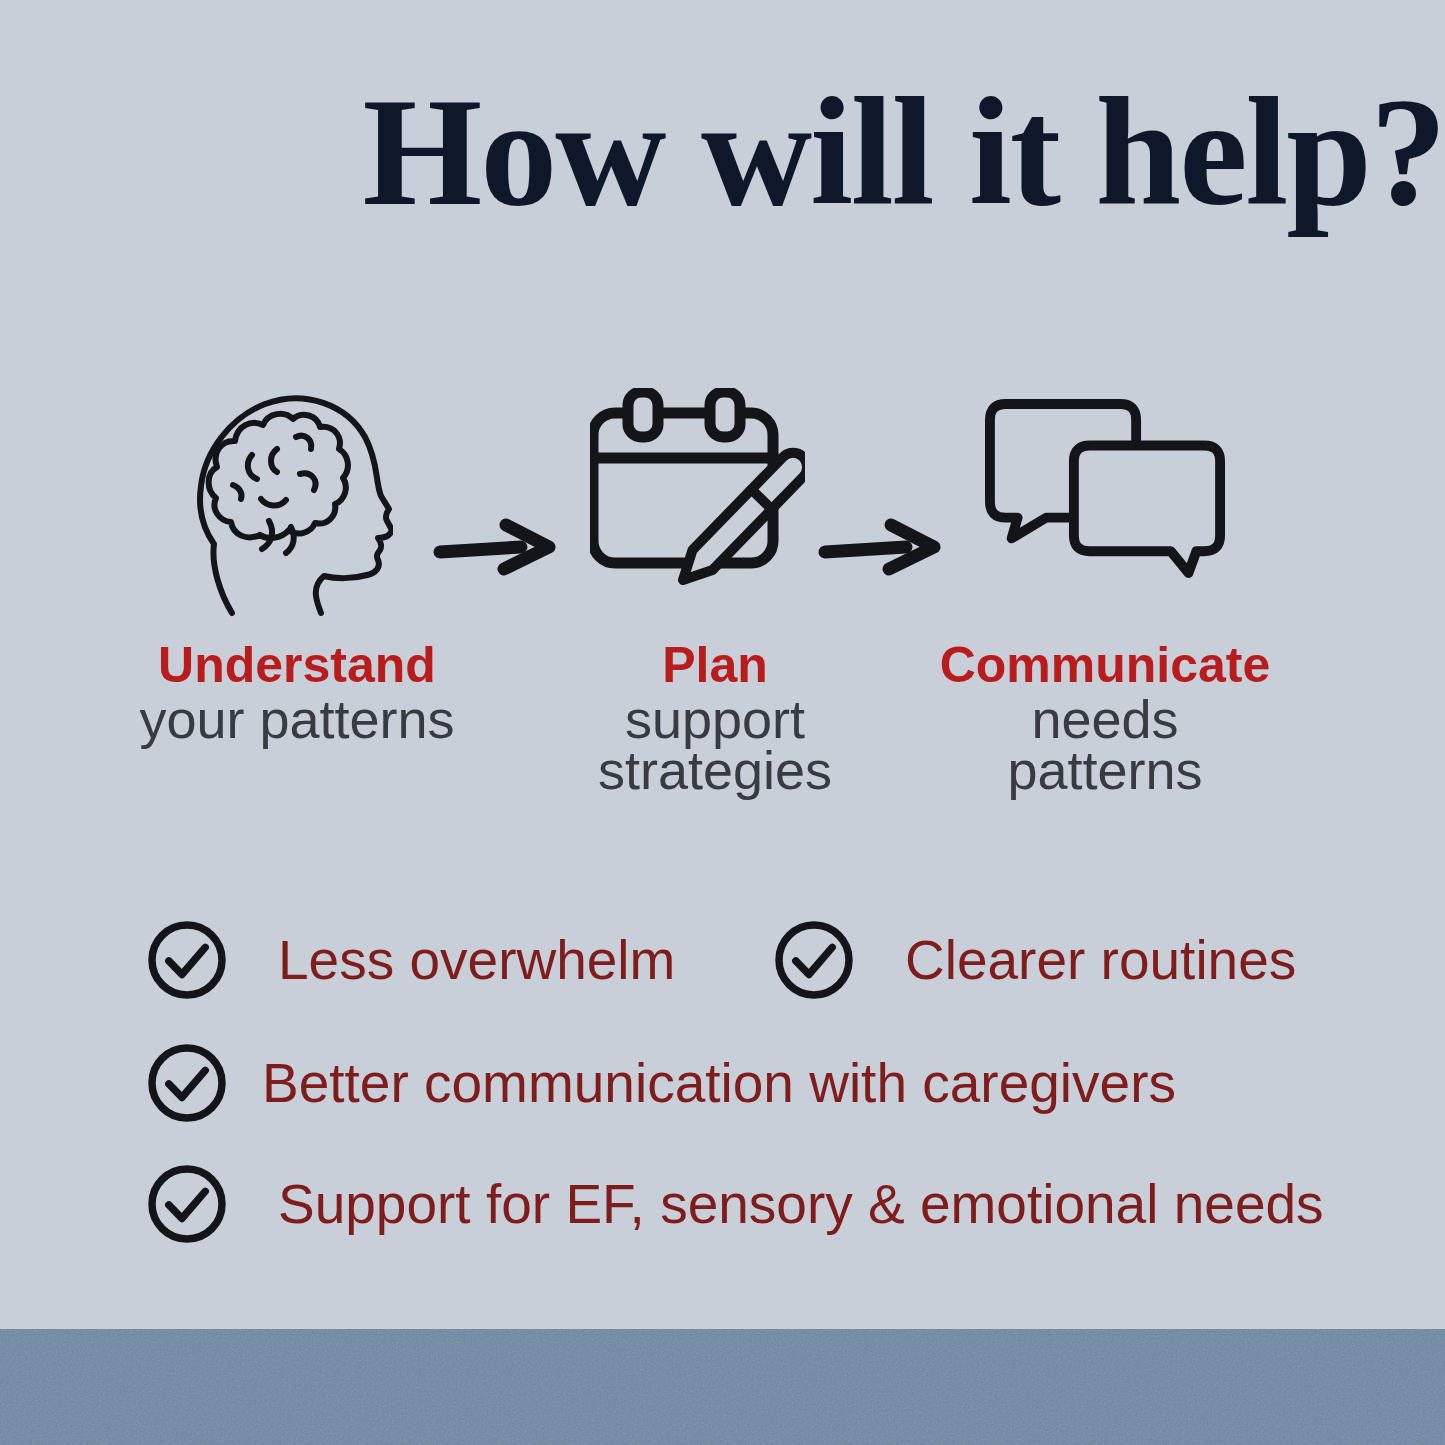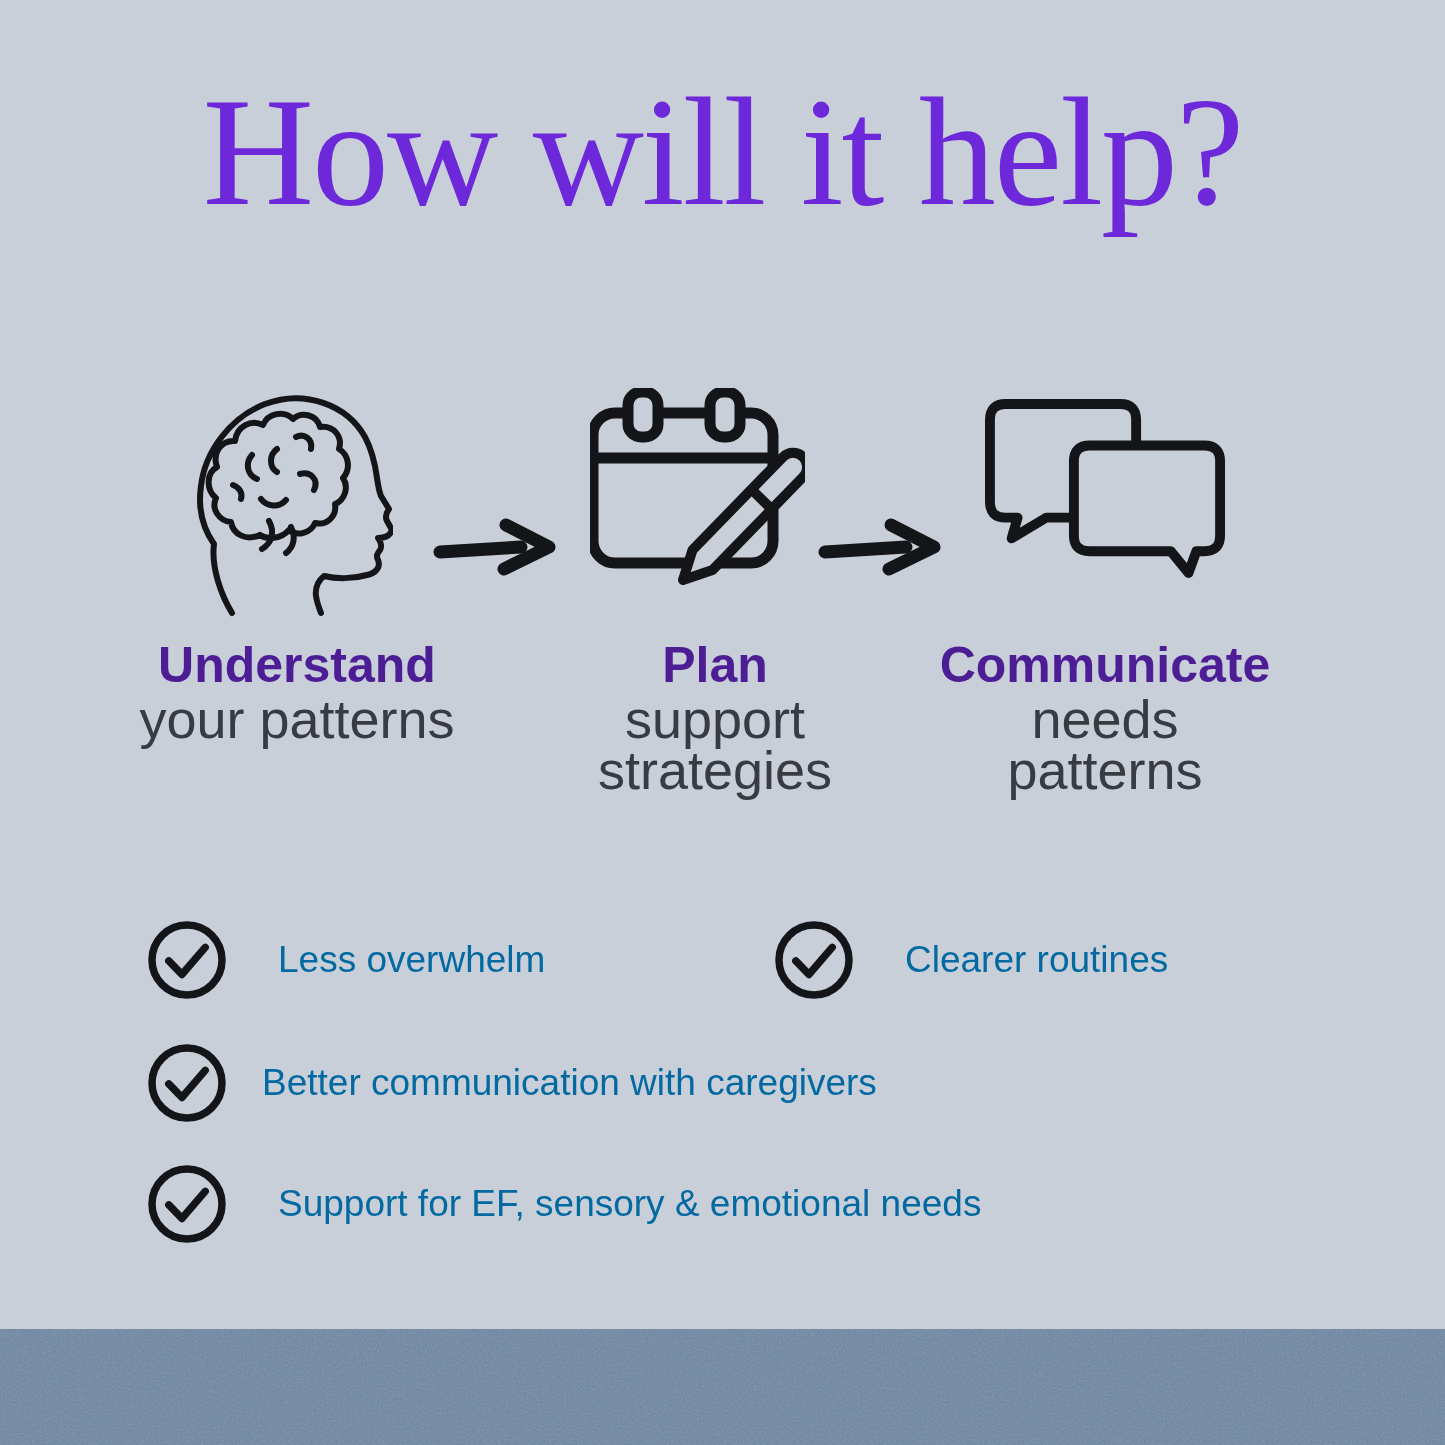--- a/index.html
+++ b/index.html
@@ -7,51 +7,51 @@
     position:relative;
     width:1445px; height:1445px;
     background:#c9cfd9;
     overflow:hidden;
     font-family:"Liberation Sans", sans-serif;
   }
   .title {
     position:absolute; left:0; top:75px; width:100%;
     margin:0;
     font-family:"Liberation Serif", serif;
-    font-weight:400;
+    font-weight:700;
     font-size:154px;
     line-height:1;
     letter-spacing:-2px;
-    text-align:center;
-    color:#6d28d9;
+    text-align:right;
+    color:#0f172a;
   }
   .step-icon { position:absolute; }
   .icon-head     { left:197px; top:389px; width:196px; height:231px; }
   .icon-calendar { left:590px; top:388px; width:215px; height:205px; }
   .icon-bubbles  { left:985px; top:398px; width:242px; height:180px; }
   .arrow { position:absolute; width:130px; height:62px; }
   .arrow-1 { left:433px; top:516px; }
   .arrow-2 { left:818px; top:516px; }
 
   .step-label {
     position:absolute; top:636px; width:420px;
     text-align:center; color:#383c42;
   }
   .step-label .bold {
-    font-weight:700; font-size:50px; line-height:58px; color:#4c1d95;
+    font-weight:700; font-size:50px; line-height:58px; color:#b91c1c;
   }
   .step-label .sub { font-size:54px; line-height:51px; }
   .label-1 { left:87px; }
   .label-2 { left:505px; }
   .label-3 { left:895px; }
 
   .benefit {
     position:absolute;
     display:flex; align-items:center; gap:49px;
-    color:#0369a1; font-size:37px; white-space:nowrap;
+    color:#7f1d1d; font-size:55px; white-space:nowrap;
   }
   .benefit svg { flex:0 0 auto; display:block; }
   .benefit-1 { left:145px; top:918px; }
   .benefit-2 { left:772px; top:918px; }
   .benefit-3 { left:145px; top:1041px;gap:33px; }
   .benefit-4 { left:145px; top:1162px;text-align:center; }
 
   .bottom-bar {
     position:absolute; left:0; top:1329px; width:1445px; height:116px;
     background:#6d86a3;

